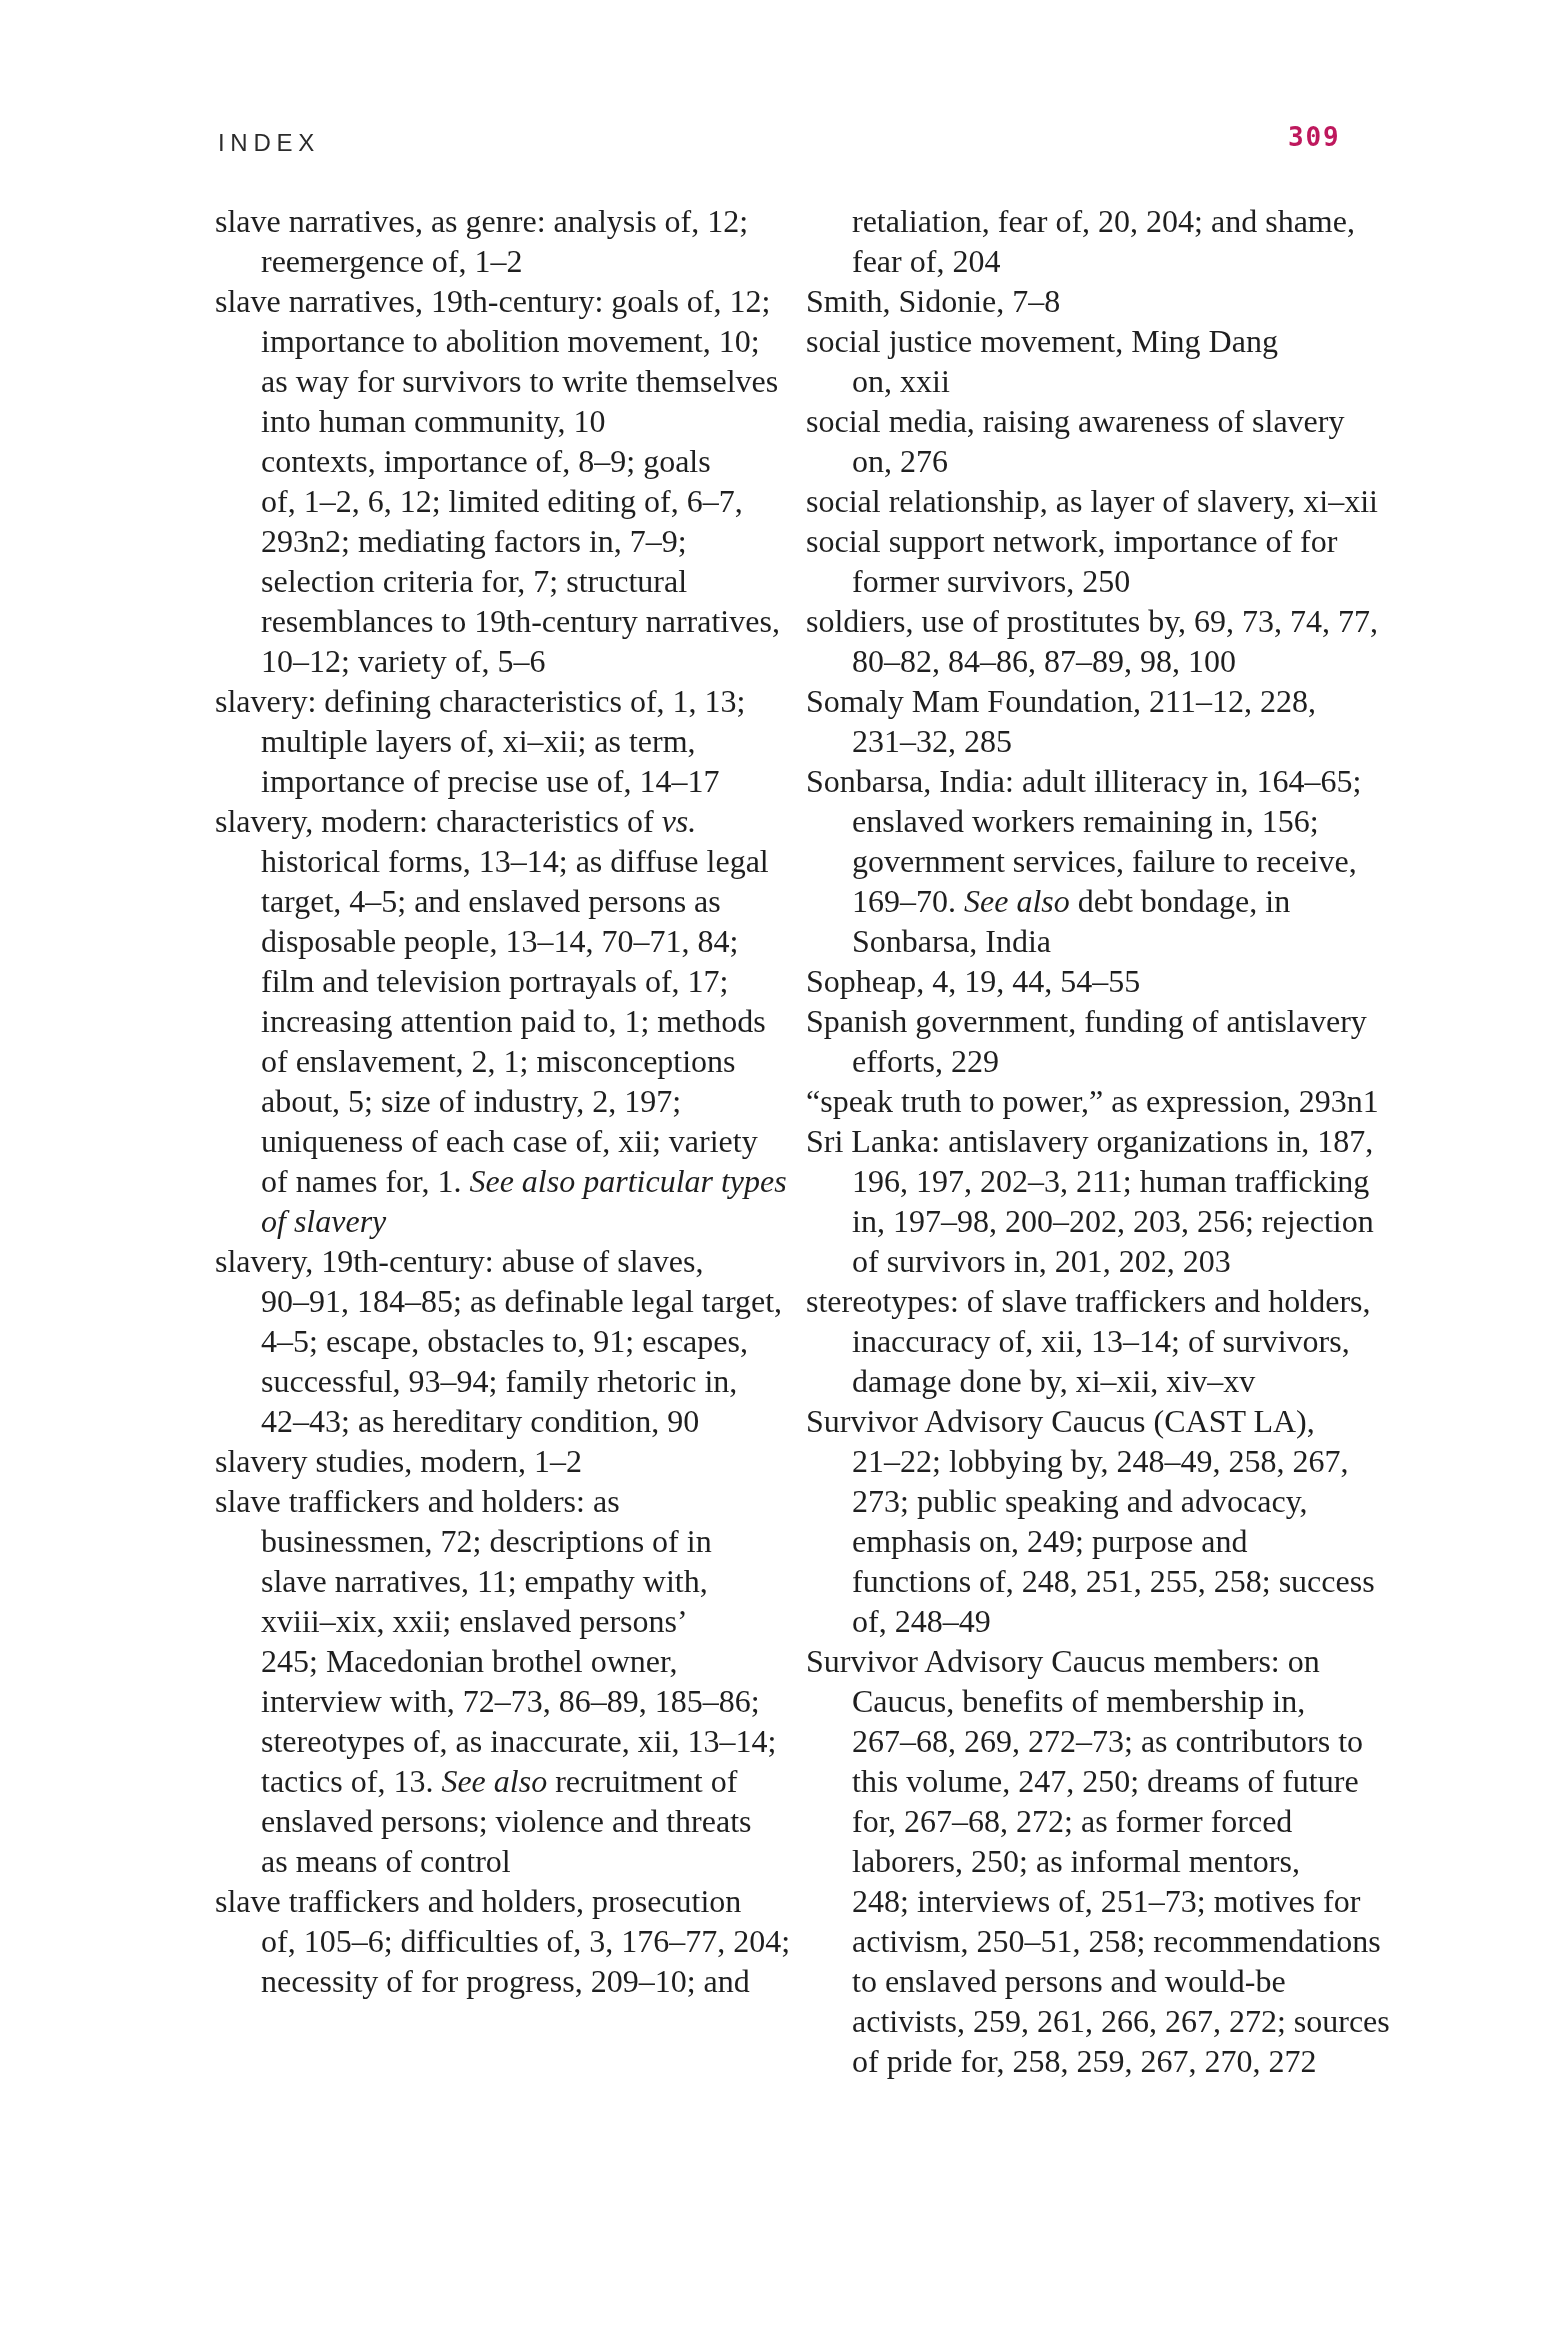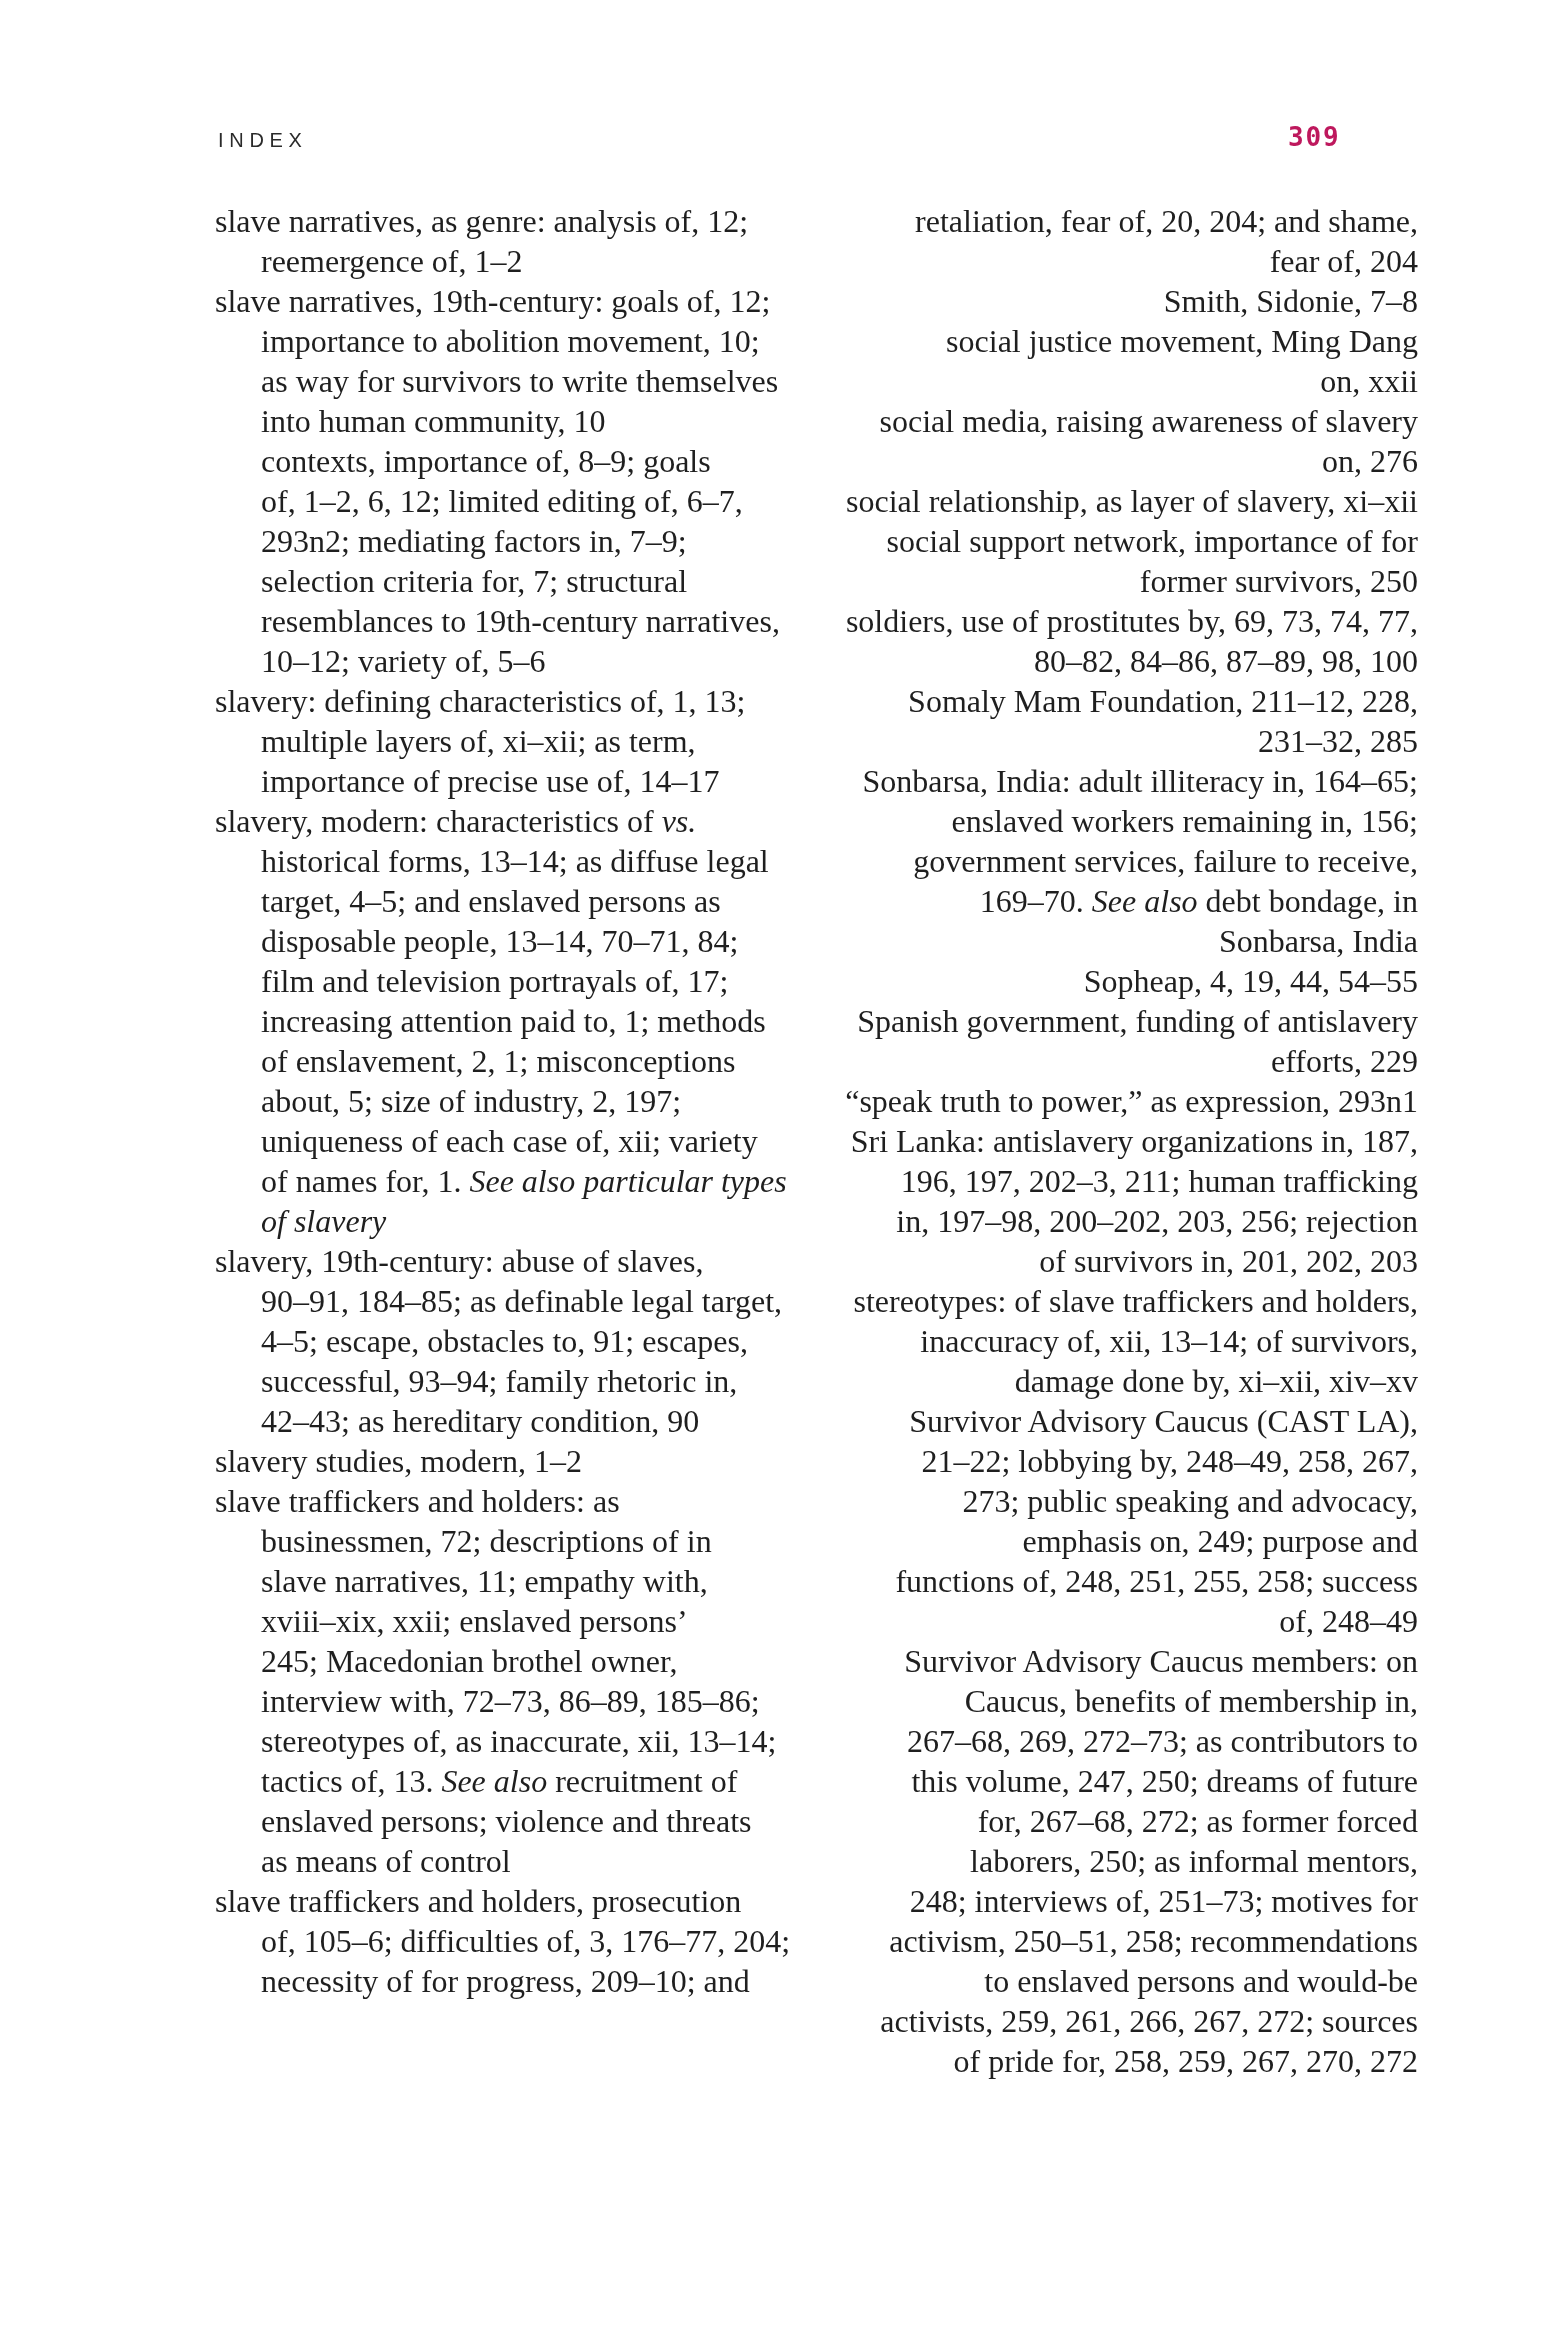--- a/index.html
+++ b/index.html
@@ -15,21 +15,21 @@
     background: #ffffff;
     font-family: "Liberation Serif", "DejaVu Serif", serif;
     color: #1f1f1f;
     overflow: hidden;
   }
   .running-head {
     position: absolute;
     top: 129px;
     left: 218px;
     font-family: "Liberation Sans", "DejaVu Sans", sans-serif;
-    font-size: 20px;
+    font-size: 24px;
     font-weight: 500;
     letter-spacing: 5.7px;
     color: #2b2b2b;
   }
   .folio {
     position: absolute;
     top: 122px;
     left: 1288px;
     font-family: "DejaVu Sans Mono", "DejaVu Sans", monospace;
     font-size: 26px;
@@ -37,21 +37,21 @@
     letter-spacing: 1.9px;
     color: #be185d;
   }
   .index-column {
     position: absolute;
     top: 201px;
     font-size: 32px;
     line-height: 40px;
   }
   .col-left  { left: 215px; width: 564px; }
-  .col-right { left: 806px; width: 612px; text-align: right; }
+  .col-right { left: 806px; width: 612px; }
   .index-line {
     white-space: nowrap;
     height: 40px;
   }
   .index-line.indent {
     padding-left: 46px;
   }
   .it {
     font-style: italic;
   }

